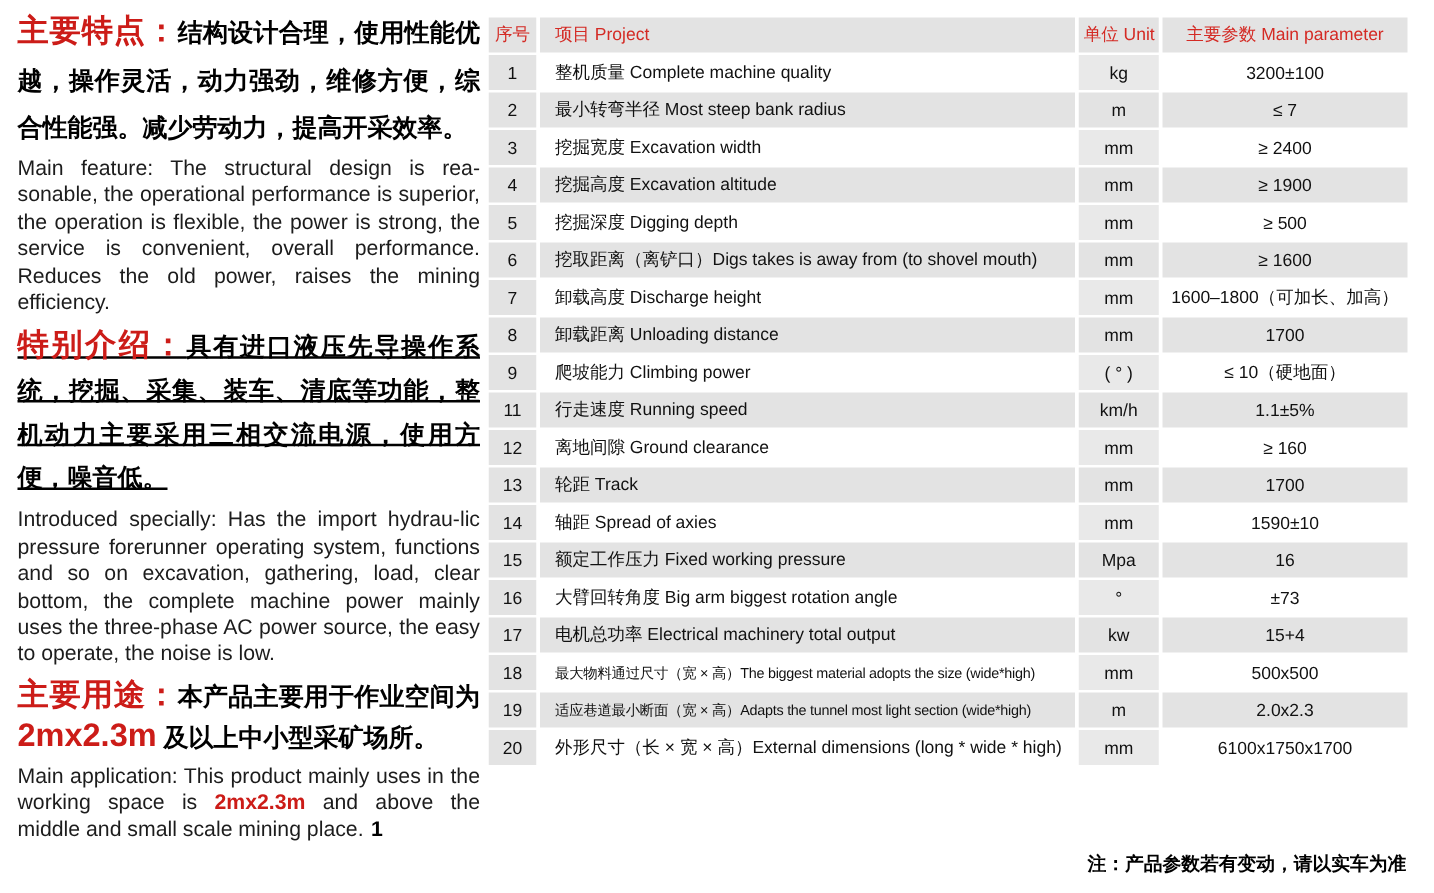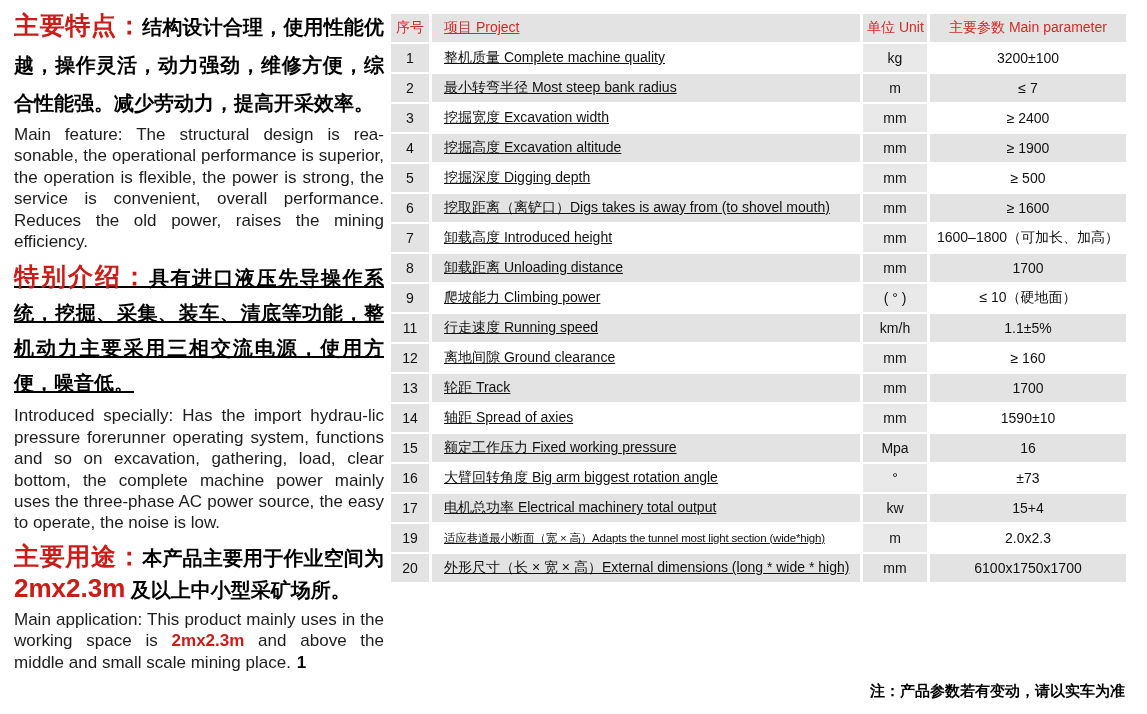--- a/index.html
+++ b/index.html
@@ -75,21 +75,21 @@
     vertical-align:middle;
     white-space:nowrap;
     overflow:hidden;
     background:#fff;
   }
   .spec th{
     background:var(--gray-cell);
     color:var(--header-red);
   }
   .spec th.th-project, .spec td.cell-project{
-    text-align:left;padding-left:12px;text-decoration:underline;
+    text-align:left;padding-left:12px;
   }
   
   .spec td:nth-child(1){background:var(--gray-cell);}
   .spec td:nth-child(3){background:var(--gray-unit);margin-top:19px;}
   
   .spec tbody tr:nth-child(even) td{background:var(--gray-cell);}
   .spec td.condensed{
     font-size:11.5px;
     letter-spacing:-0.2px;
   }
@@ -172,21 +172,21 @@
             <td class="cell-param">≥ 500</td>
           </tr>
           <tr>
             <td class="cell-no">6</td>
             <td class="cell-project">挖取距离（离铲口）Digs takes is away from (to shovel mouth)</td>
             <td class="cell-unit">mm</td>
             <td class="cell-param">≥ 1600</td>
           </tr>
           <tr>
             <td class="cell-no">7</td>
-            <td class="cell-project">卸载高度 Introduced height</td>
+            <td class="cell-project">卸载高度 Discharge height</td>
             <td class="cell-unit">mm</td>
             <td class="cell-param">1600–1800（可加长、加高）</td>
           </tr>
           <tr>
             <td class="cell-no">8</td>
             <td class="cell-project">卸载距离 Unloading distance</td>
             <td class="cell-unit">mm</td>
             <td class="cell-param">1700</td>
           </tr>
           <tr>
@@ -231,20 +231,26 @@
             <td class="cell-unit">°</td>
             <td class="cell-param">±73</td>
           </tr>
           <tr>
             <td class="cell-no">17</td>
             <td class="cell-project">电机总功率 Electrical machinery total output</td>
             <td class="cell-unit">kw</td>
             <td class="cell-param">15+4</td>
           </tr>
           <tr>
+            <td class="cell-no">18</td>
+            <td class="cell-project condensed">最大物料通过尺寸（宽 × 高）The biggest material adopts the size (wide*high)</td>
+            <td class="cell-unit">mm</td>
+            <td class="cell-param">500x500</td>
+          </tr>
+          <tr>
             <td class="cell-no">19</td>
             <td class="cell-project condensed">适应巷道最小断面（宽 × 高）Adapts the tunnel most light section (wide*high)</td>
             <td class="cell-unit">m</td>
             <td class="cell-param">2.0x2.3</td>
           </tr>
           <tr>
             <td class="cell-no">20</td>
             <td class="cell-project">外形尺寸（长 × 宽 × 高）External dimensions (long * wide * high)</td>
             <td class="cell-unit">mm</td>
             <td class="cell-param">6100x1750x1700</td>

